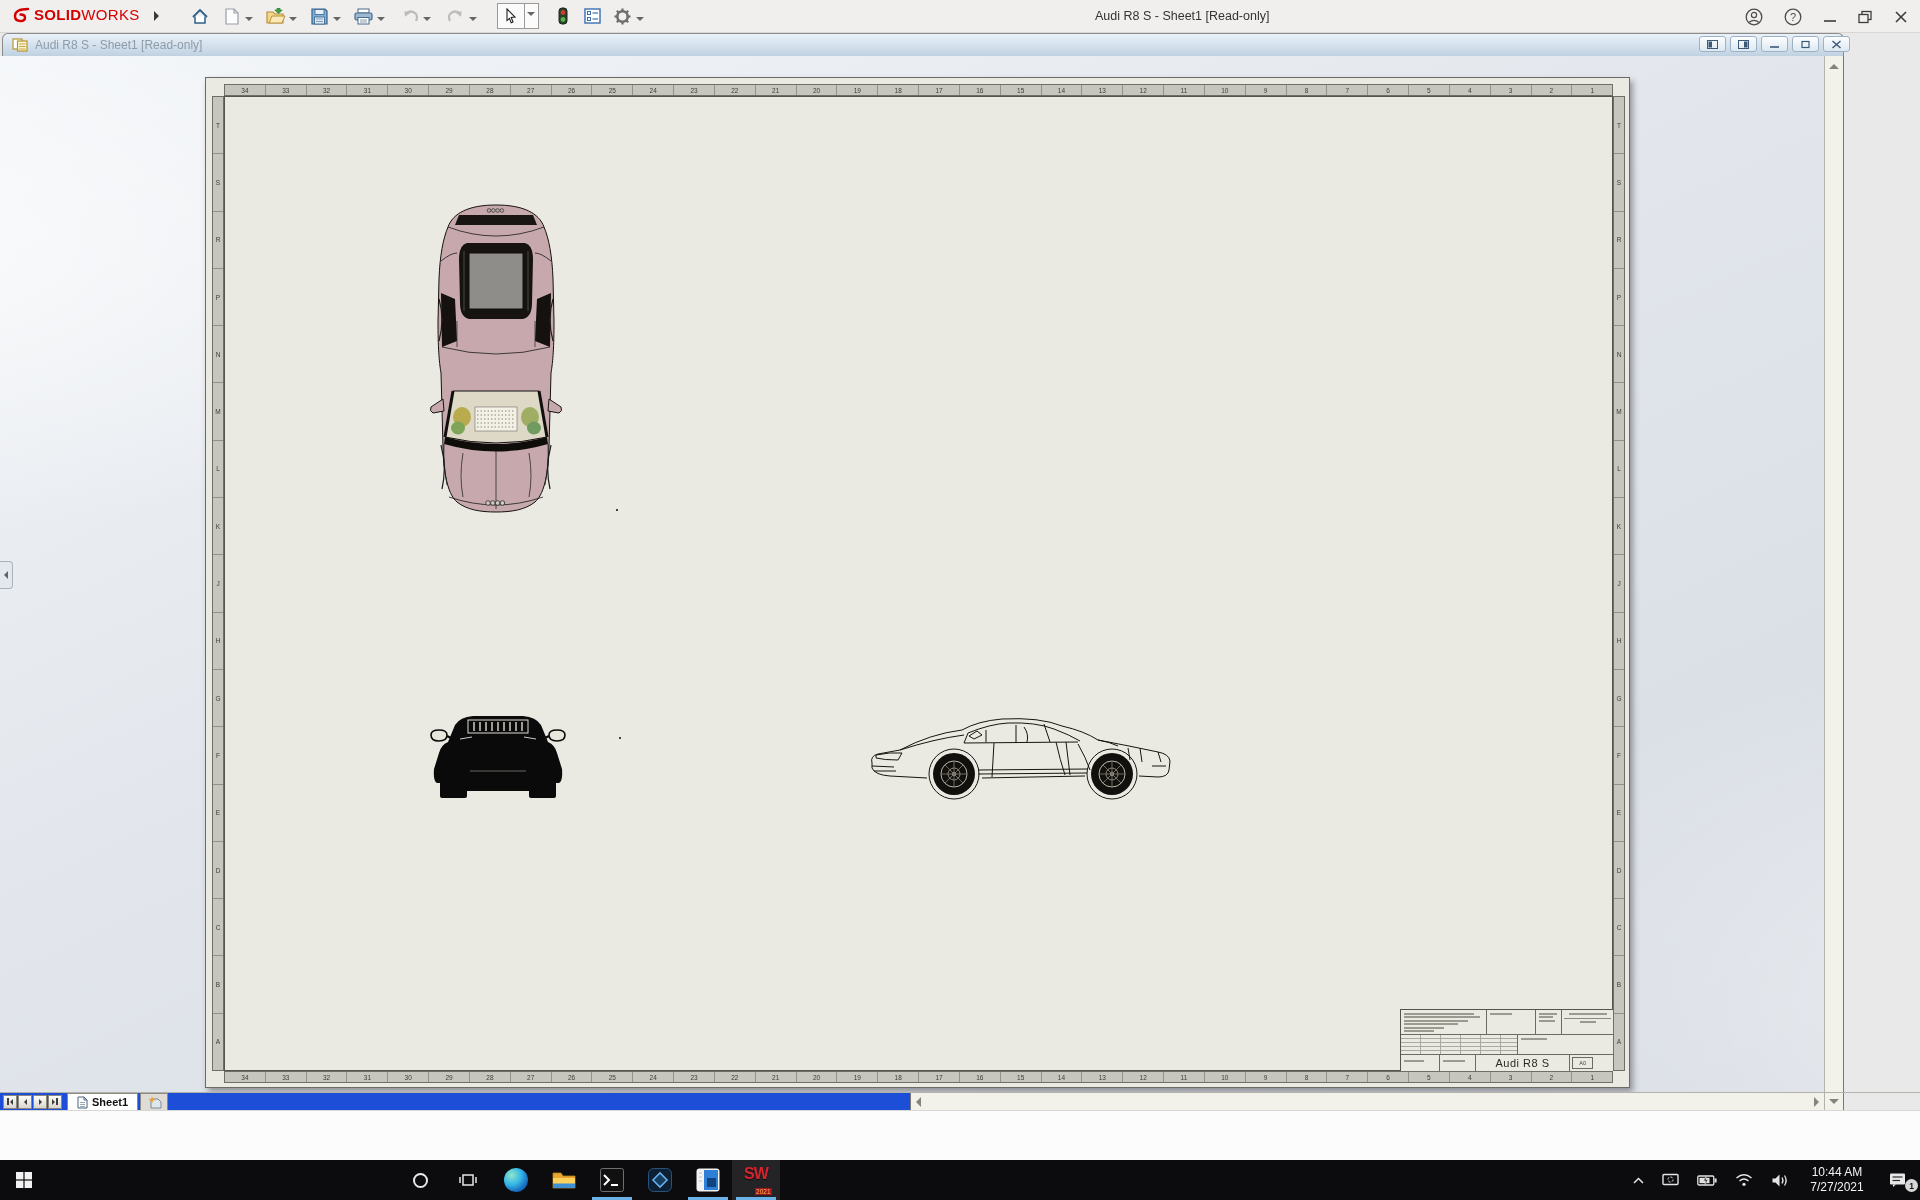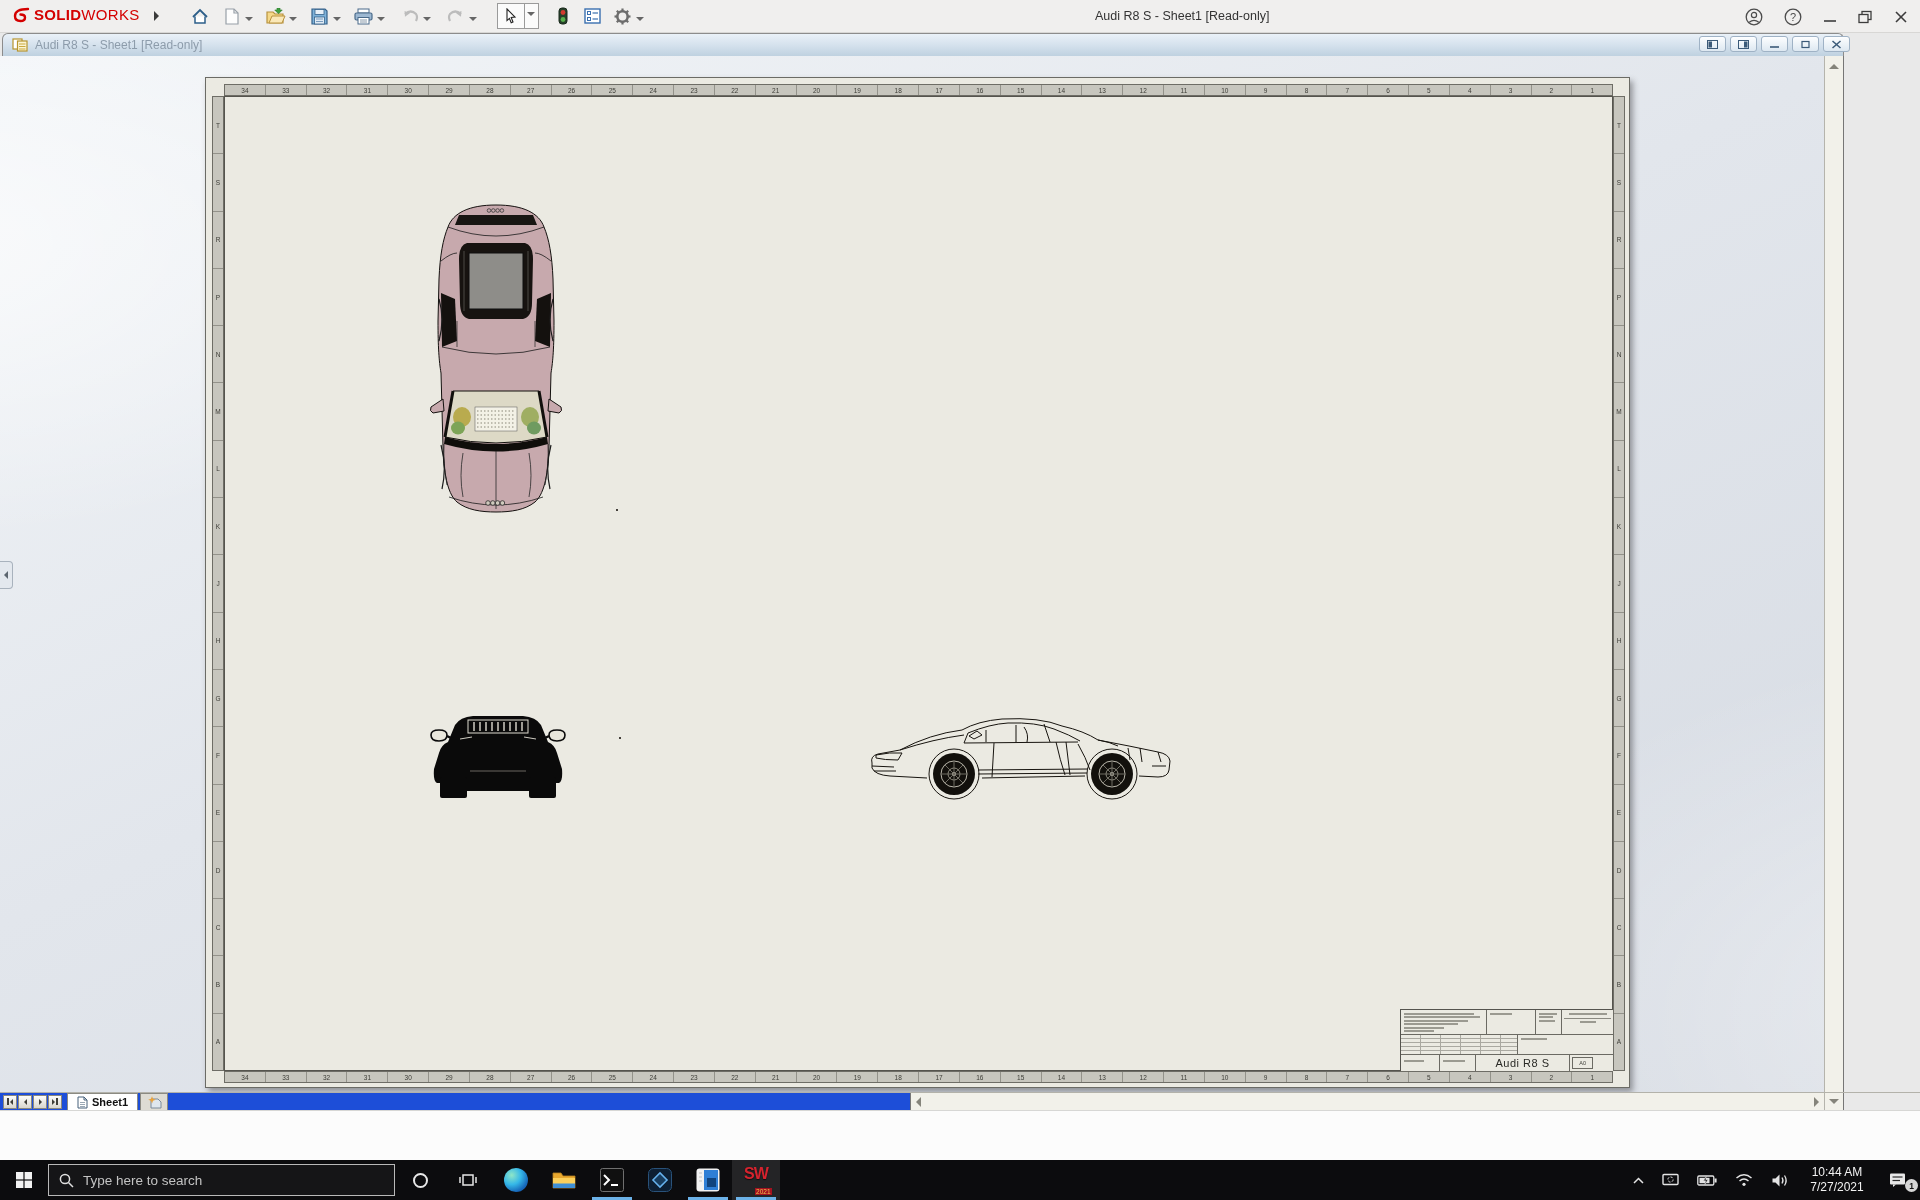--- a/index.html
+++ b/index.html
@@ -672,27 +672,20 @@
 <div class="taskbar">
   <div class="tsk-btn">
     <svg width="16" height="16" viewBox="0 0 16 16">
       <rect x="0" y="0" width="7.4" height="7.4" fill="#f2f2f2"></rect>
       <rect x="8.6" y="0" width="7.4" height="7.4" fill="#f2f2f2"></rect>
       <rect x="0" y="8.6" width="7.4" height="7.4" fill="#f2f2f2"></rect>
       <rect x="8.6" y="8.6" width="7.4" height="7.4" fill="#f2f2f2"></rect>
     </svg>
   </div>
 
-  <div class="search-box">
-    <svg width="15" height="15" viewBox="0 0 15 15">
-      <circle cx="6" cy="6" r="4.6" fill="none" stroke="#e0e0e0" stroke-width="1.5"></circle>
-      <line x1="9.5" y1="9.5" x2="14" y2="14" stroke="#e0e0e0" stroke-width="1.5"></line>
-    </svg>
-    <input type="text" placeholder="Type here to search" style="">
-  </div>
 
   <div class="icon-row">
     <div class="tsk-btn">
         <span class="cortana-ring"></span>
       </div>
     <div class="tsk-btn">
       <svg width="18" height="18" viewBox="0 0 18 18">
         <rect x="4" y="4" width="10" height="10" fill="none" stroke="#e6e6e6" stroke-width="1.5"></rect>
         <line x1="1" y1="6" x2="1" y2="12" stroke="#e6e6e6" stroke-width="1.5"></line>
         <line x1="17" y1="6" x2="17" y2="12" stroke="#e6e6e6" stroke-width="1.5"></line>

